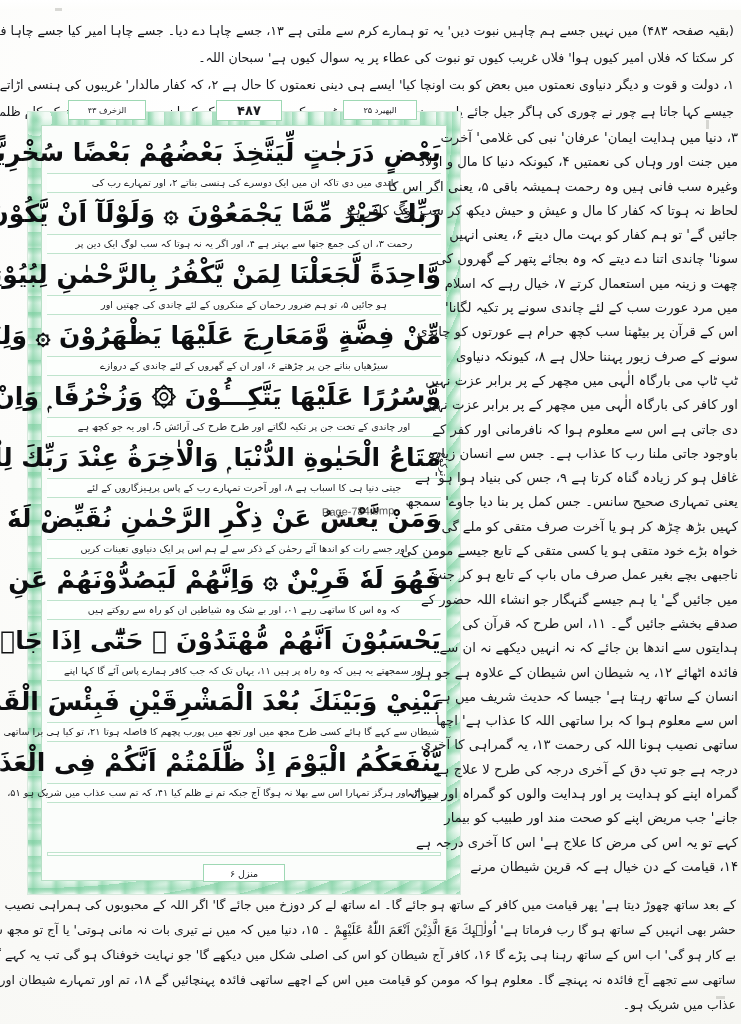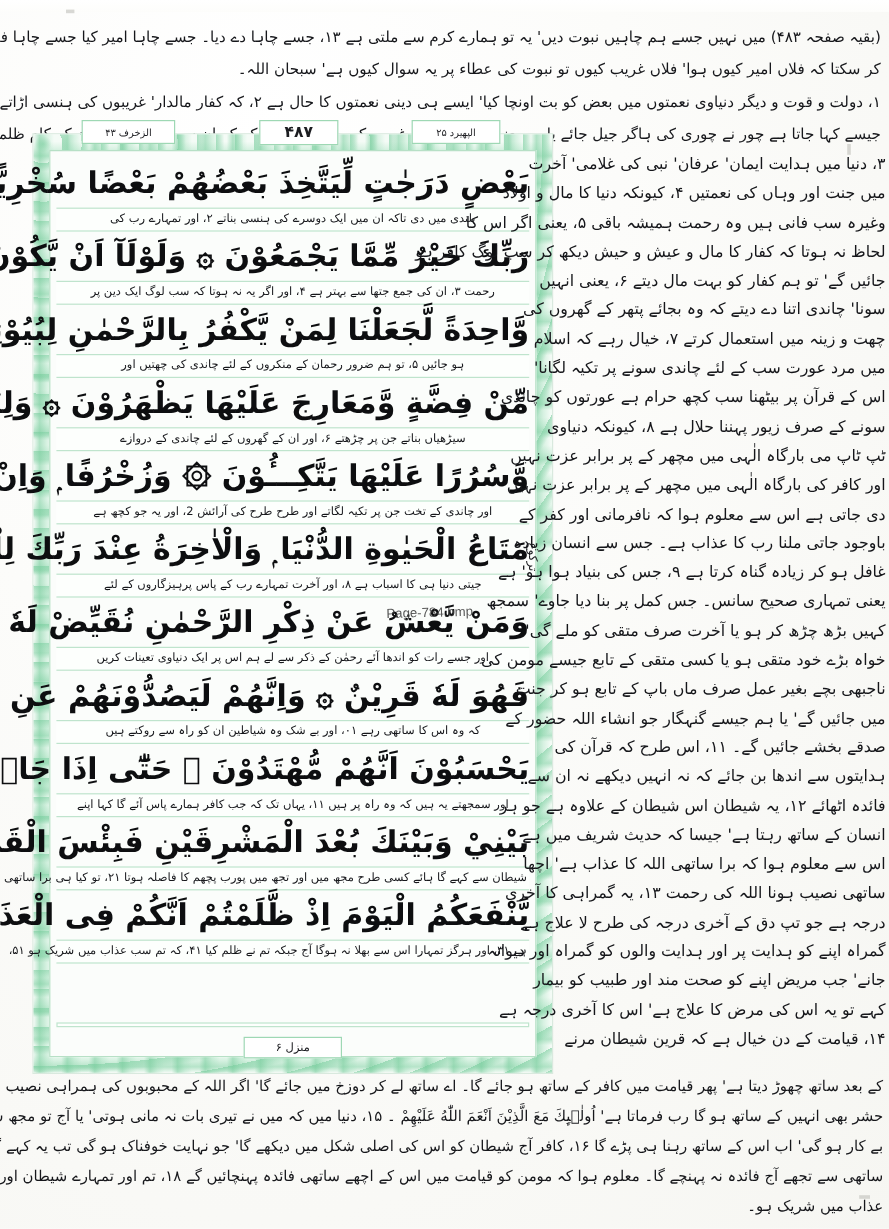--- a/index.html
+++ b/index.html
@@ -184,21 +184,21 @@
       <div class="verse-row">
         <div class="ayah">وَّاحِدَةً لَّجَعَلْنَا لِمَنْ يَّكْفُرُ بِالرَّحْمٰنِ لِبُيُوْتِهِمْ سُقُفًا</div>
         <div class="trans">ہو جائیں ۵، تو ہم ضرور رحمان کے منکروں کے لئے چاندی کی چھتیں اور</div>
       </div>
       <div class="verse-row">
         <div class="ayah">مِّنْ فِضَّةٍ وَّمَعَارِجَ عَلَيْهَا يَظْهَرُوْنَ ۞ وَلِبُيُوْتِهِمْ اَبْوَابًا</div>
         <div class="trans">سیڑھیاں بناتے جن پر چڑھتے ۶، اور ان کے گھروں کے لئے چاندی کے دروازے</div>
       </div>
       <div class="verse-row">
         <div class="ayah">وَّسُرُرًا عَلَيْهَا يَتَّكِـــُٔوْنَ ۞ وَزُخْرُفًا ۭ وَاِنْ كُلُّ ذٰلِكَ لَمَّا</div>
-        <div class="trans">اور چاندی کے تخت جن پر تکیہ لگاتے اور طرح طرح کی آرائش 2، اور یہ جو کچھ ہے</div>
+        <div class="trans">اور چاندی کے تخت جن پر تکیہ لگاتے اور طرح طرح کی آرائش 5، اور یہ جو کچھ ہے</div>
       </div>
       <div class="verse-row">
         <div class="ayah">مَتَاعُ الْحَيٰوةِ الدُّنْيَا ۭ وَالْاٰخِرَةُ عِنْدَ رَبِّكَ لِلْمُتَّقِيْنَ ۞</div>
         <div class="trans">جیتی دنیا ہی کا اسباب ہے ۸، اور آخرت تمہارے رب کے پاس پرہیزگاروں کے لئے</div>
       </div>
       <div class="verse-row">
         <div class="ayah">وَمَنْ يَّعْشُ عَنْ ذِكْرِ الرَّحْمٰنِ نُقَيِّضْ لَهٗ شَيْطٰنًا</div>
         <div class="trans">اور جسے رات کو اندھا آئے رحمٰن کے ذکر سے لے ہم اس پر ایک دنیاوی تعینات کریں</div>
       </div>
       <div class="verse-row">

